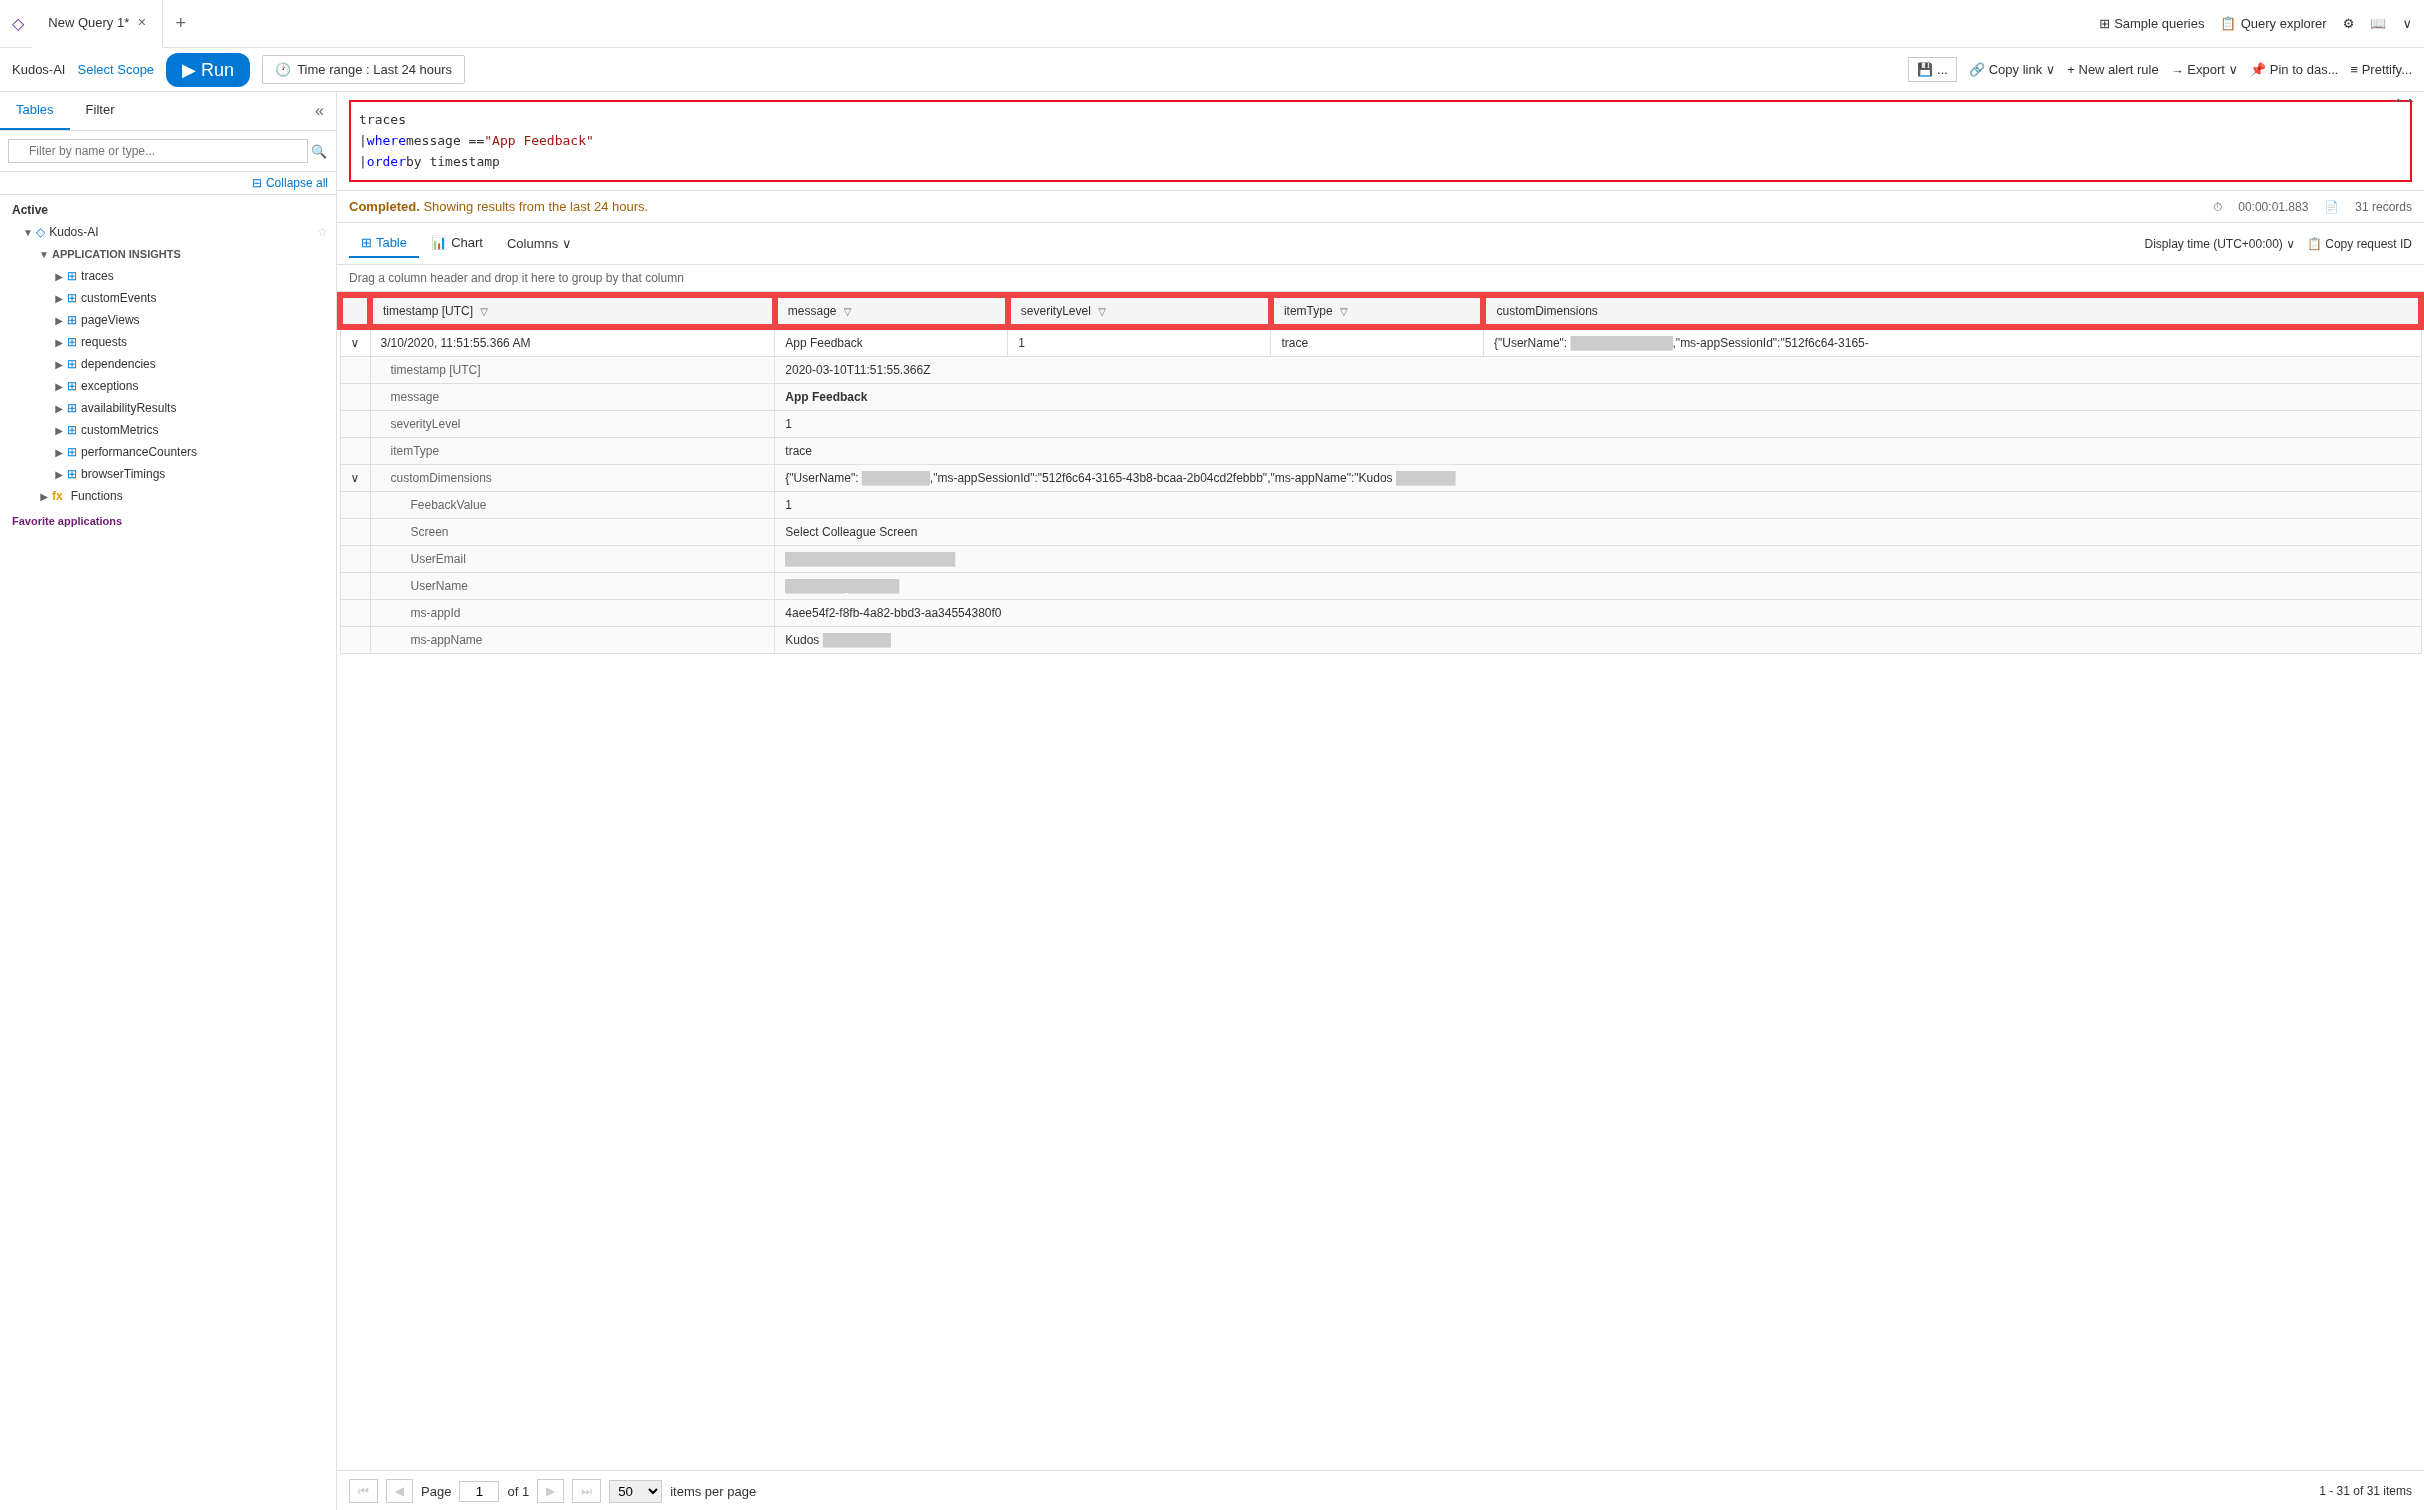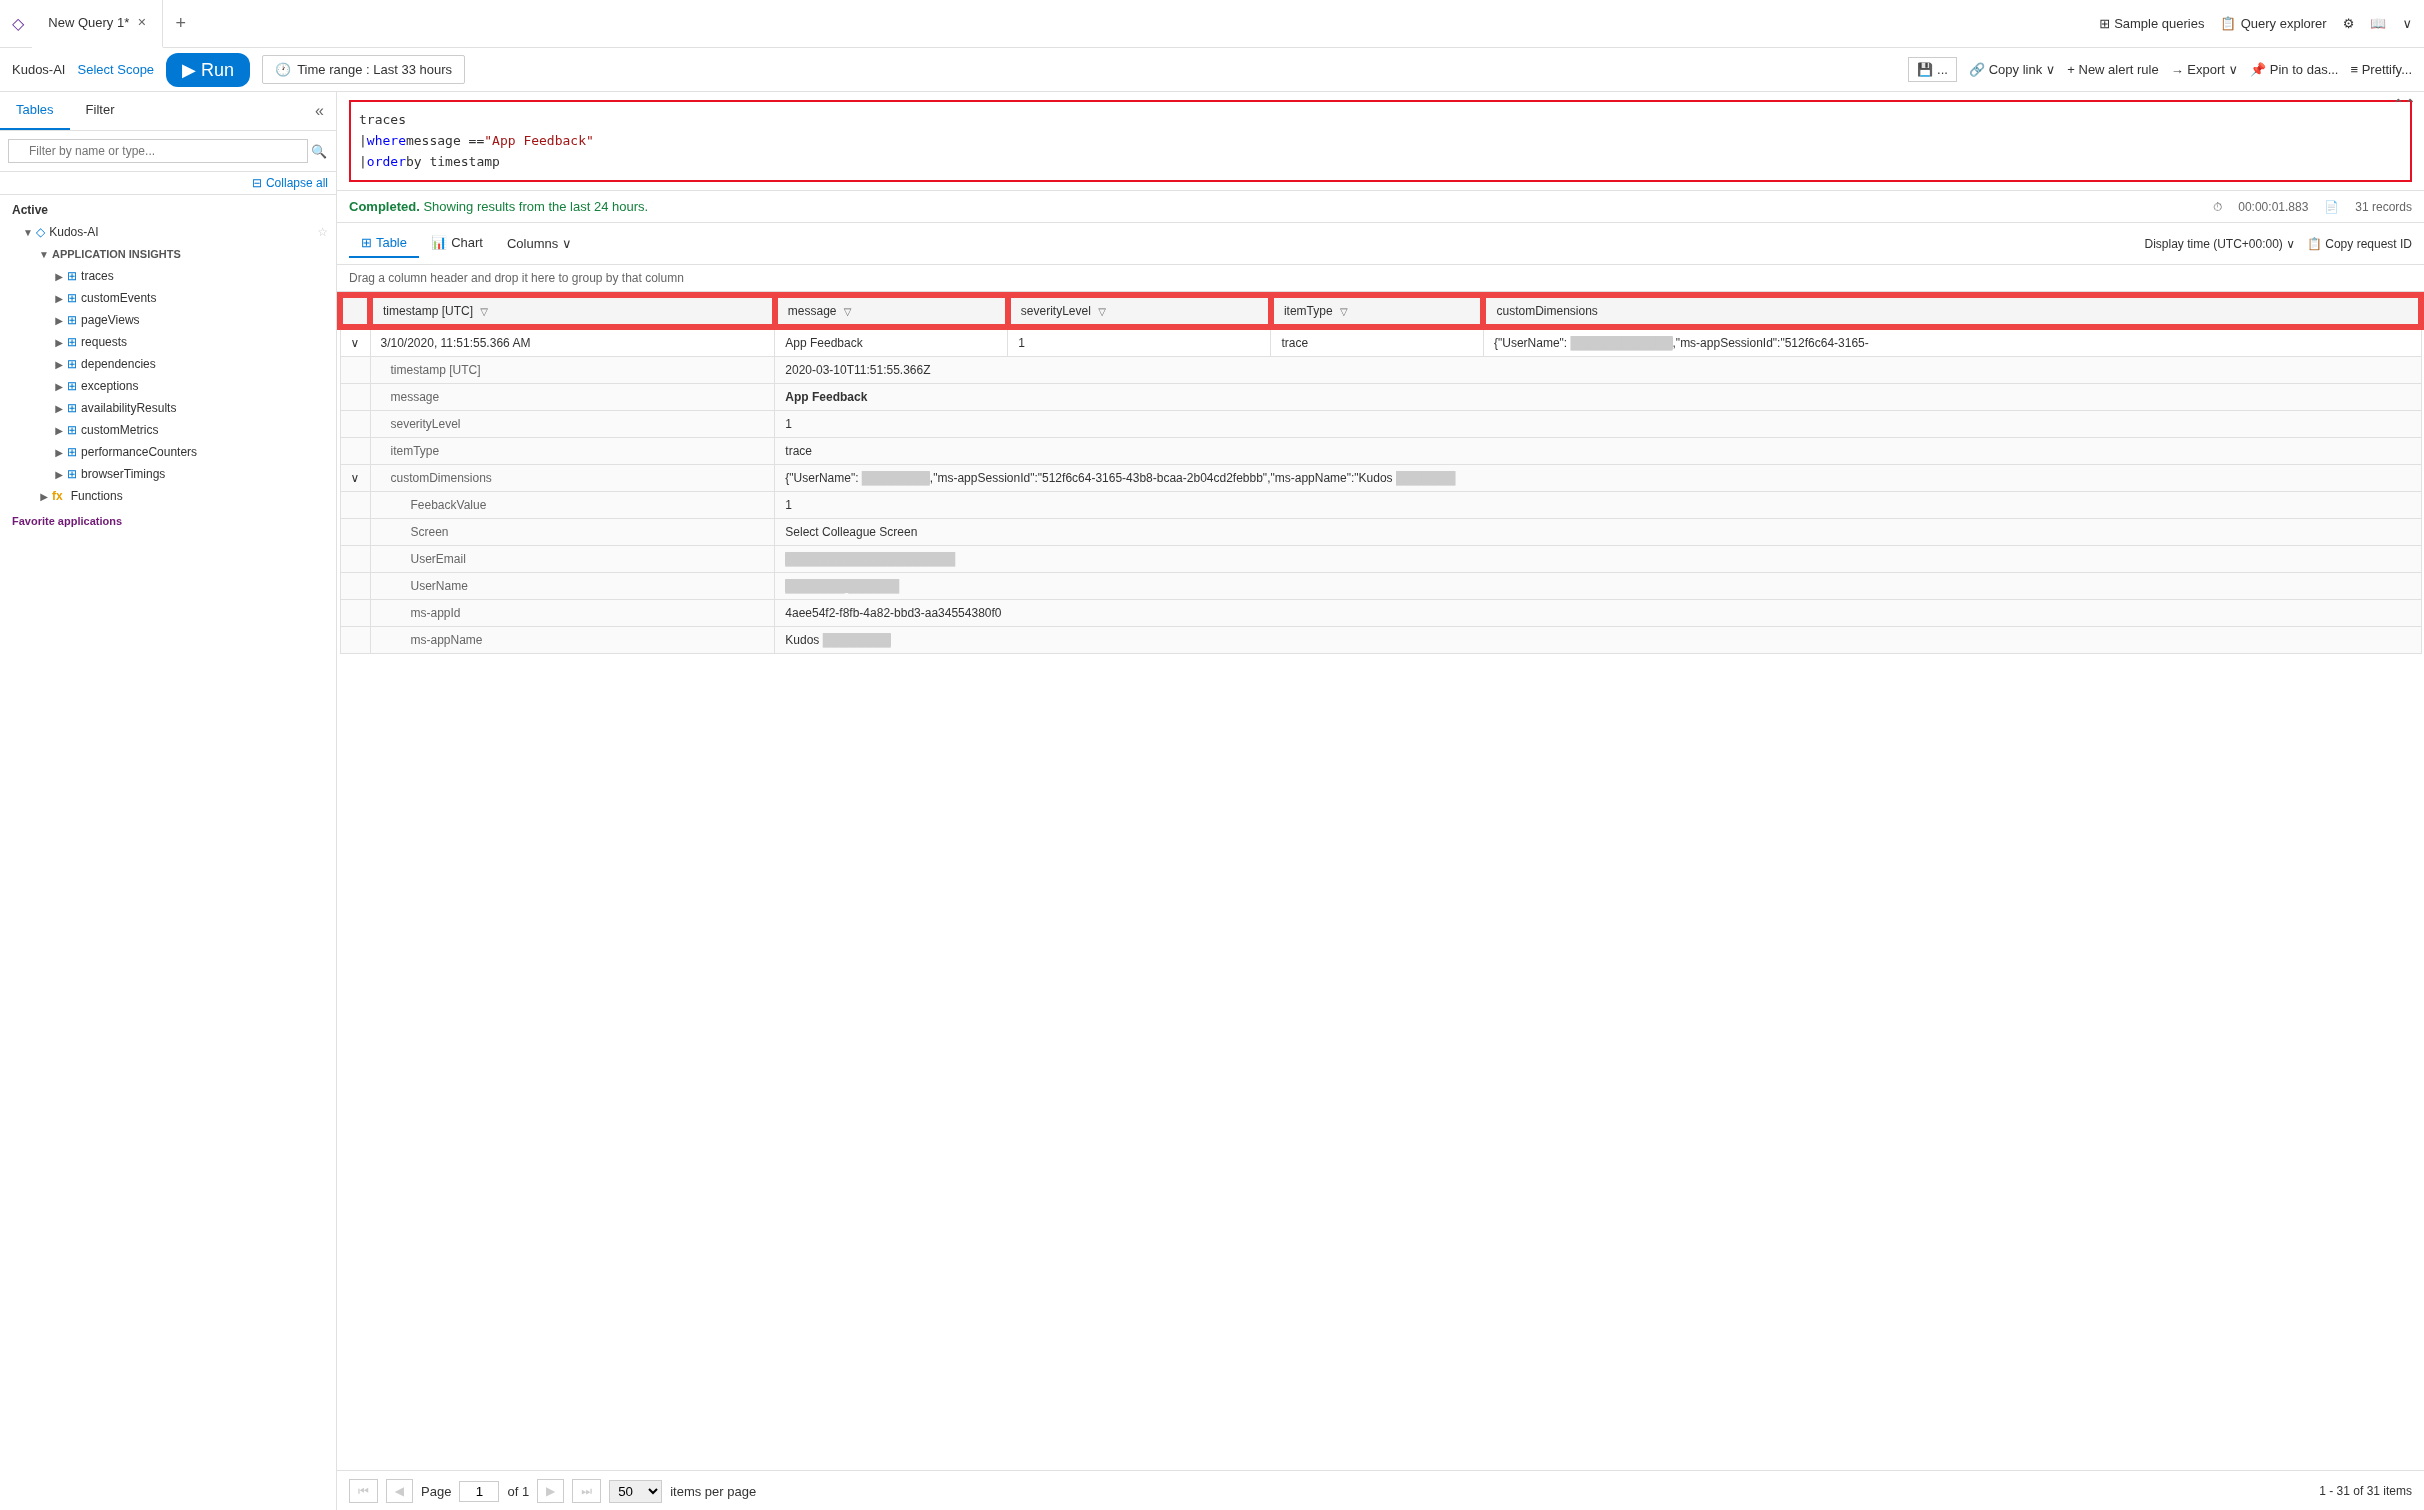--- a/index.html
+++ b/index.html
@@ -83,21 +83,21 @@
     .code-line { display: flex; align-items: center; }
     .code-kw { color: #0000ff; }
     .code-str { color: #a31515; }
     .code-plain { color: #333; }
     .code-op { color: #333; }
     .editor-border { border: 2px solid #e81123; padding: 8px; }
 
     
     .results-area { flex: 1; display: flex; flex-direction: column; overflow: hidden; }
     .results-header { display: flex; align-items: center; padding: 8px 12px; border-bottom: 1px solid #e0e0e0; }
-    .results-status { font-size: 13px; color: #15803d; }
+    .results-status { font-size: 13px; color: #a16207; }
     .results-status .completed { font-weight: 600; }
     .results-meta { margin-left: auto; display: flex; align-items: center; gap: 16px; font-size: 12px; color: #666; }
 
     .results-toolbar { display: flex; align-items: center; padding: 6px 12px; border-bottom: 1px solid #e0e0e0; gap: 0; }
     .result-tab { padding: 6px 12px; font-size: 13px; cursor: pointer; color: #333; border-bottom: 2px solid transparent; display: flex; align-items: center; gap: 4px; }
     .result-tab.active { color: #0078d4; border-bottom-color: #0078d4; }
     .columns-btn { padding: 6px 12px; font-size: 13px; cursor: pointer; color: #333; display: flex; align-items: center; gap: 4px; }
     .results-toolbar-right { margin-left: auto; display: flex; align-items: flex-end; gap: 12px; font-size: 12px; color: #333; }
 
     .drag-hint { padding: 6px 12px; font-size: 12px; color: #666; border-bottom: 1px solid #e0e0e0; }
@@ -160,21 +160,21 @@
     </div>
   </div>
 </div>
 
 <div class="sub-header">
   <span class="workspace-name">Kudos-AI</span>
   <a class="select-scope-link">Select Scope</a>
   <button class="run-btn">▶ Run</button>
   <div class="time-range-btn">
     <span>🕐</span>
-    <span>Time range : Last 33 hours</span>
+    <span>Time range : Last 24 hours</span>
   </div>
   <div class="sub-header-actions">
     <span class="save-icon-btn">💾 ...</span>
     <span>🔗 Copy link ∨</span>
     <span>+ New alert rule</span>
     <span>→ Export ∨</span>
     <span>📌 Pin to das...</span>
     <span>≡ Prettify...</span>
   </div>
 </div>

